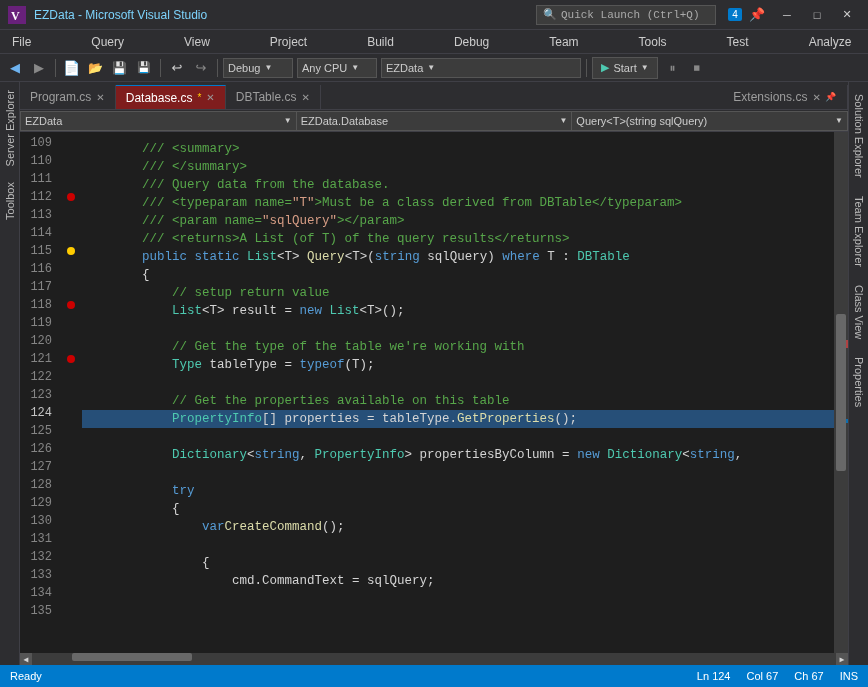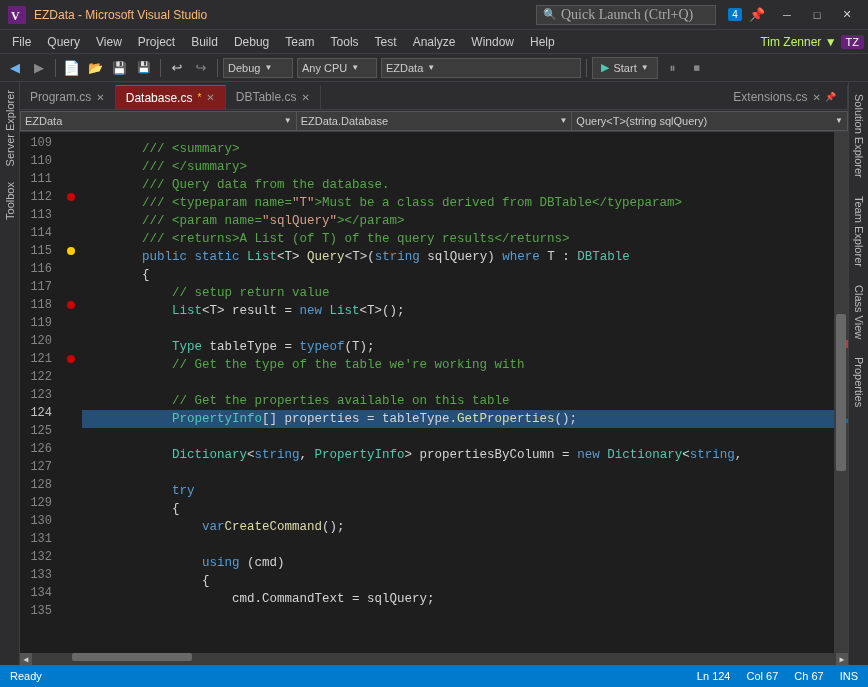--- a/index.html
+++ b/index.html
@@ -22,21 +22,21 @@
       padding: 0 8px;
       gap: 8px;
       border-bottom: 1px solid #3f3f46;
     }
     #title-bar .vs-logo {
       width: 18px;
       height: 18px;
       flex-shrink: 0;
     }
     #title-bar .title-text {
-      color: #fdba74;
+      color: #7dd3fc;
       font-family: 'Segoe UI', sans-serif;
       font-size: 12px;
       flex: 1;
     }
     #title-bar .window-controls {
       display: flex;
       gap: 4px;
     }
     #title-bar .win-btn {
       width: 26px;
@@ -54,20 +54,21 @@
     
     #menu-bar {
       height: 24px;
       background: #2d2d30;
       display: flex;
       align-items: center;
       padding: 0 4px;
       border-bottom: 1px solid #3f3f46;
       font-family: 'Segoe UI', sans-serif;
       font-size: 12px;
+      gap: 44px;
     }
     .menu-item {
       padding: 2px 8px;
       color: #ccc;
       cursor: pointer;
       height: 100%;
       display: flex;
       align-items: center;
     }
     .menu-right {
@@ -374,21 +375,21 @@
 <div id="title-bar">
   <svg class="vs-logo" viewBox="0 0 18 18">
     <rect width="18" height="18" fill="#68217a"></rect>
     <text x="3" y="14" font-size="12" font-weight="bold" fill="white" font-family="serif">V</text>
   </svg>
   <span class="title-text">EZData - Microsoft Visual Studio</span>
 
   <div style="position:relative; margin-right:4px;">
     <div style="width:180px; height:20px; background:#3c3c3c; border:1px solid #555; display:flex; align-items:center; padding:0 6px; gap:4px;">
       <span style="color:#aaa; font-size:11px;">🔍</span>
-      <span style="color:#aaa; font-size:14px; font-family:Liberation Serif, serif;">Quick Launch (Ctrl+Q)</span>
+      <span style="color:#aaa; font-size:11px; font-family:Liberation Mono, monospace;">Quick Launch (Ctrl+Q)</span>
     </div>
   </div>
 
   <div style="background:#007acc; color:white; font-size:10px; font-family:'Segoe UI',sans-serif; padding:1px 4px; border-radius:2px; cursor:pointer;">
     <span>4</span>
   </div>
 
   <span style="color:#ccc; font-size:13px; cursor:pointer;">📌</span>
 
   <div class="window-controls">
@@ -602,24 +603,24 @@
           <span class="c-plain">        {</span>
         </div>
         <div class="code-line">
           <span class="c-comment">            // setup return value</span>
         </div>
         <div class="code-line">
           <span class="c-plain">            </span><span class="c-type">List</span><span class="c-plain">&lt;T&gt; result = </span><span class="c-keyword">new</span><span class="c-plain"> </span><span class="c-type">List</span><span class="c-plain">&lt;T&gt;();</span>
         </div>
         <div class="code-line"></div>
         <div class="code-line">
+          <span class="c-comment">            // Get the type of the table we're working with</span>
+        </div>
+        <div class="code-line">
           <span class="c-plain">            </span><span class="c-type">Type</span><span class="c-plain"> tableType = </span><span class="c-keyword">typeof</span><span class="c-plain">(T);</span>
-        </div>
-        <div class="code-line">
-          <span class="c-comment">            // Get the type of the table we're working with</span>
         </div>
         <div class="code-line"></div>
         <div class="code-line">
           <span class="c-comment">            // Get the properties available on this table</span>
         </div>
         <div class="code-line highlighted">
           <span class="c-plain">            </span><span class="c-type">PropertyInfo</span><span class="c-plain">[] properties = tableType.</span><span class="c-method">GetProperties</span><span class="c-plain">();</span>
         </div>
         <div class="code-line"></div>
         <div class="code-line">
@@ -629,23 +630,20 @@
         <div class="code-line">
           <span class="c-plain">            </span><span class="c-keyword">try</span>
         </div>
         <div class="code-line">
           <span class="c-plain">            {</span>
         </div>
         <div class="code-line">
           <span class="c-plain">                </span><span class="c-keyword">var</span><span class="c-method">CreateCommand</span><span class="c-plain">();</span>
         </div>
         <div class="code-line"></div>
-        <div class="code-line">
-          <span class="c-plain">                </span><span class="c-keyword">using</span><span class="c-plain"> (cmd)</span>
-        </div>
         <div class="code-line">
           <span class="c-plain">                {</span>
         </div>
         <div class="code-line">
           <span class="c-plain">                    cmd.CommandText = sqlQuery;</span>
         </div>
       </div>
 
       <div id="scroll-track" style="width:14px; background:#3c3c3c; position:relative; flex-shrink:0;">
 

